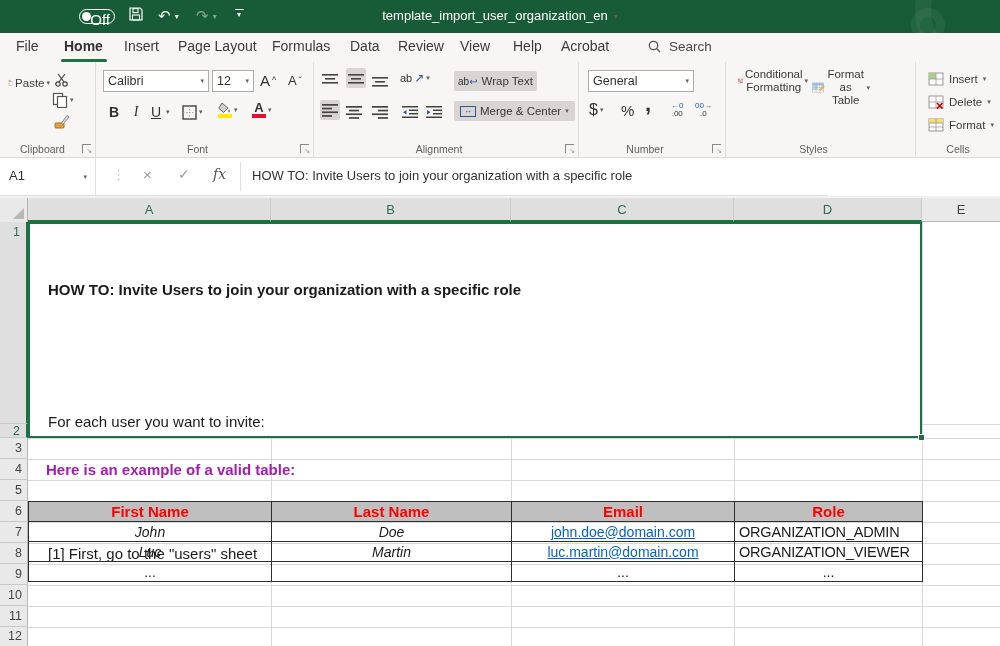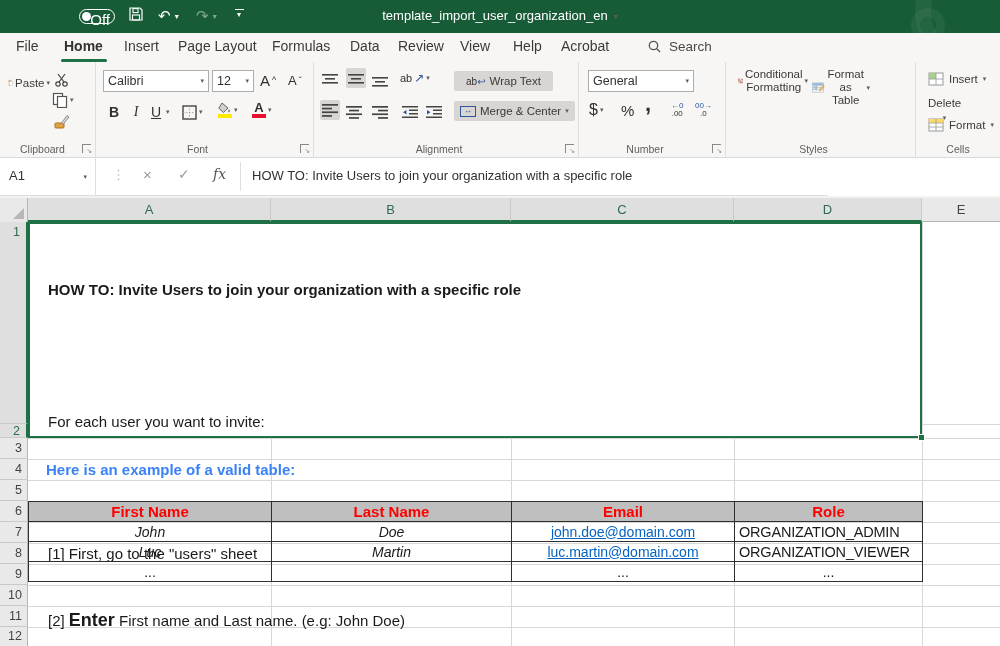--- a/index.html
+++ b/index.html
@@ -79,21 +79,21 @@
   .glv { width:1px; top:216px; height:208px; }
 
   
   .mergecell { position:absolute; left:28px; top:0; width:894px; height:216px; background:#fff; border:2px solid #1E7145; }
   .fillhandle { position:absolute; left:918px; top:212px; width:7px; height:7px; background:#1E7145; border:1px solid #fff; }
   .mtext { position:absolute; left:18px; top:11px; font-size:15px; color:#1a1a1a; line-height:22px; white-space:pre; }
   .mtext .t { font-weight:700; }
   .step-bold { font-weight:700; }
   .step-bold.xl { font-size:18px; }
 
-  .caption { position:absolute; left:46px; top:239px; font-size:15px; font-weight:700; color:#3b82f6; }
+  .caption { position:absolute; left:46px; top:239px; font-size:15px; font-weight:700; color:#a21caf; }
 
   
   .xtable { position:absolute; left:28px; top:279px; width:895px; border:1px solid #2e2e2e; border-collapse:collapse; table-layout:fixed; }
   .xtable td { border:1px solid #2e2e2e; height:20px; text-align:center; font-size:14px; color:#1a1a1a; overflow:hidden; white-space:nowrap; padding:0; }
   .xtable tr.hdr td { background:#BFBFBF; color:#FF0000; font-weight:700; font-size:15px; }
   .xtable td.name { font-style:italic; }
   .xtable td.role { text-align:left; padding-left:4px; font-size:14.5px; letter-spacing:-0.2px; }
   .xtable .link { color:#0563C1; text-decoration:underline; cursor:pointer; }
 
   svg { display:block; }
@@ -315,21 +315,21 @@
       </div>
       <div class="smallbtn" style="left:112px; top:40px;">
         <svg width="16" height="13" viewBox="0 0 16 13">
           <rect x="0" y="0" width="16" height="1.5" fill="#444"></rect>
             <rect x="7" y="3.5" width="9" height="1.5" fill="#444"></rect>
             <rect x="7" y="7" width="9" height="1.5" fill="#444"></rect>
             <rect x="0" y="10.5" width="16" height="1.5" fill="#444"></rect>
           <path d="M1 4 L4.5 6.2 L1 8.4 Z" fill="#2B579A"></path>
         </svg>
       </div>
-      <div class="smallbtn active-btn" style="left:140px; top:9px; padding:3px 12px; gap:4px;justify-content:center;">
+      <div class="smallbtn active-btn" style="left:140px; top:9px; padding:3px 4px; gap:4px;justify-content:center;">
         <span style="font-size:10px; color:#323130;"><span>ab</span><span style="color:#2B579A;">↩</span></span>
         <span>Wrap Text</span>
       </div>
       <div class="smallbtn active-btn" style="left:140px; top:39px; padding:3px 6px; gap:4px;">
         <span style="width:16px; height:11px; border:1.4px solid #2B579A; color:#2B579A; font-size:8px; line-height:8px; text-align:center;">↔</span>
         <span>Merge &amp; Center</span>
         <span class="caret">▾</span>
       </div>
       <div class="rgroup-label">Alignment</div>
       <div class="launcher">
@@ -410,21 +410,21 @@
       <div class="smallbtn" style="left:12px; top:7px; gap:5px;">
         <svg width="16" height="14" viewBox="0 0 16 14">
           <rect x="1" y="1" width="14" height="12" fill="#fff" stroke="#999" stroke-width="1"></rect>
           <rect x="1" y="1" width="7" height="6" fill="#A9D18E"></rect>
           <line x1="8" y1="1" x2="8" y2="13" stroke="#999" stroke-width="0.8"></line>
             <line x1="1" y1="7" x2="15" y2="7" stroke="#999" stroke-width="0.8"></line>
         </svg>
         <span>Insert</span>
         <span class="caret">▾</span>
       </div>
-      <div class="smallbtn" style="left:12px; top:30px; gap:5px;flex-direction:column;">
+      <div class="smallbtn" style="left:12px; top:30px; gap:5px;">
         <svg width="16" height="14" viewBox="0 0 16 14">
           <rect x="1" y="1" width="14" height="12" fill="#fff" stroke="#999" stroke-width="1"></rect>
           <line x1="8" y1="1" x2="8" y2="13" stroke="#999" stroke-width="0.8"></line>
             <line x1="1" y1="7" x2="15" y2="7" stroke="#999" stroke-width="0.8"></line>
           <path d="M9 8 L14.5 13.5 M14.5 8 L9 13.5" stroke="#C00000" stroke-width="1.6"></path>
         </svg>
         <span>Delete</span>
         <span class="caret">▾</span>
       </div>
       <div class="smallbtn" style="left:12px; top:53px; gap:5px;">
@@ -502,21 +502,20 @@
       <div class="rowhdr" style="top:405px; height:19px; line-height:19px; border-bottom:none;">12</div>
     </div>
 
     <div class="mergecell">
       <div class="mtext">
         <div class="t">HOW TO: Invite Users to join your organization with a specific role</div>
         <div>&nbsp;</div>
         <div>For each user you want to invite:</div>
         <div>&nbsp;</div>
         <div><span>[1] </span><span class="step-bold"></span><span>First, go to the "users" sheet</span></div>
-        <div><span>[2] </span><span class="step-bold xl">Enter</span><span> First name and Last name. (e.g: John Doe)</span></div>
         
         
         
       </div>
     </div>
     <div class="fillhandle"></div>
 
     <div class="caption">Here is an example of a valid table:</div>
 
     <table class="xtable" cellspacing="0">

